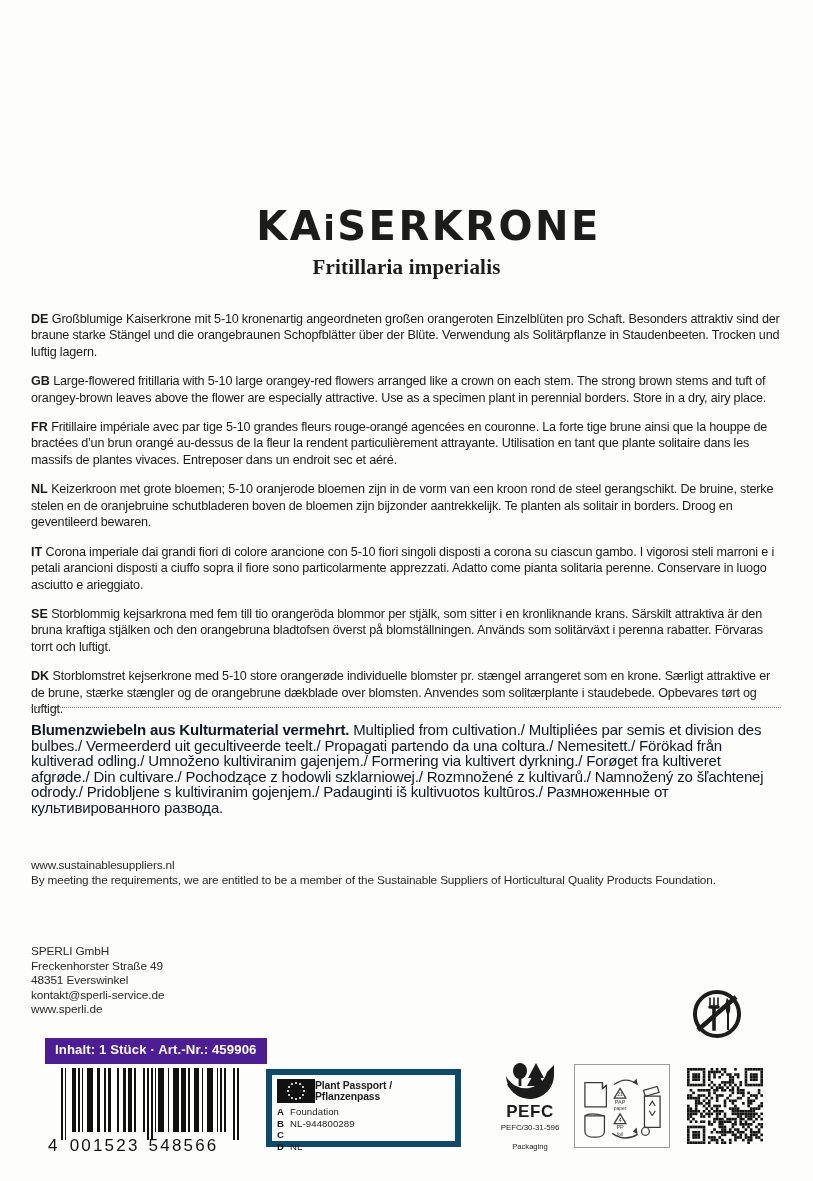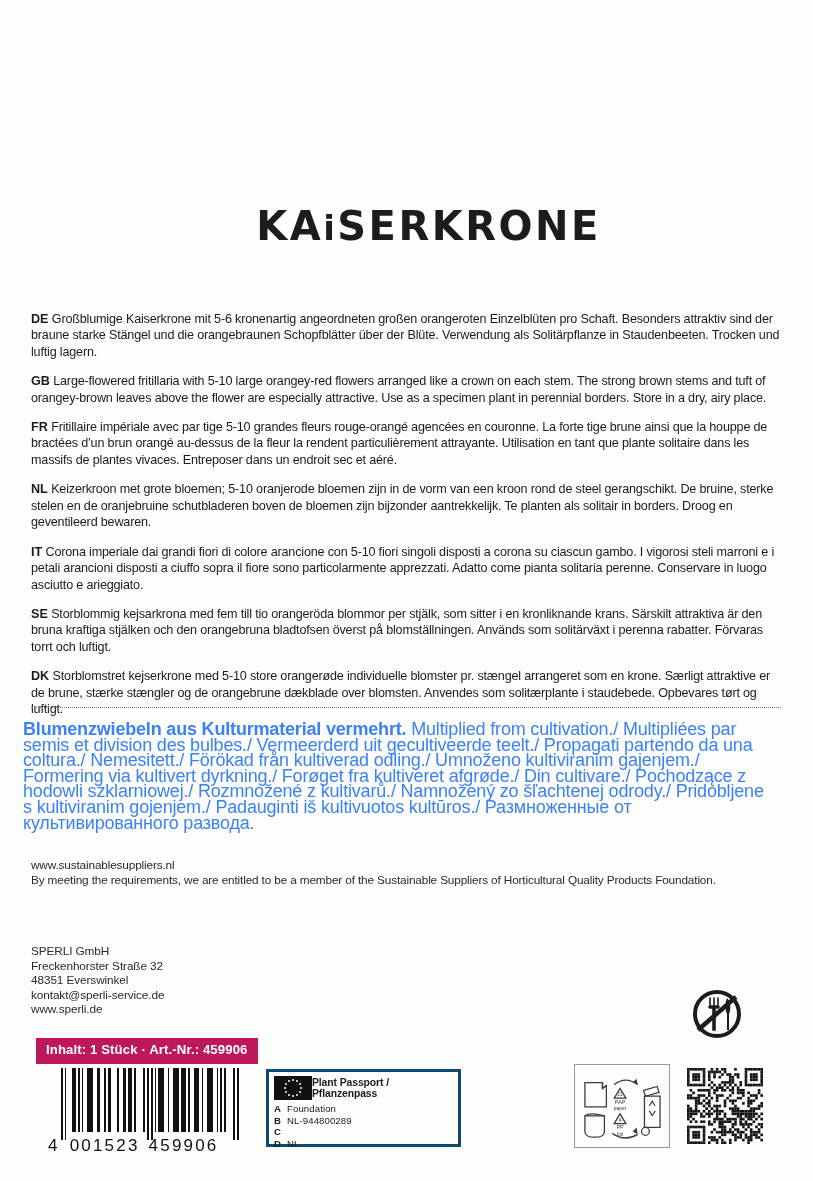--- a/index.html
+++ b/index.html
@@ -77,26 +77,26 @@
     left: 31px;
     width: 750px;
     height: 0;
     border-top: 1px dotted #757575;
   }
   #divider-1 { top: 707px; }
 
   
   .prop-block {
     position: absolute;
-    left: 23px;
+    left: 31px;
     top: 722px;
     width: 750px;
-    font-size: 18px;
+    font-size: 15px;
     line-height: 15.6px;
-    color: #3b82f6;
+    color: #0f172a;
     letter-spacing: -0.18px;
   }
   .prop-block b { font-weight: bold; }
 
   
   .cert-block {
     position: absolute;
     left: 31px;
     top: 858px;
     width: 760px;
@@ -114,23 +114,23 @@
     top: 944px;
     font-size: 11.8px;
     line-height: 14.6px;
     color: #2a2a2a;
     letter-spacing: -0.1px;
   }
 
   
   .content-bar {
     position: absolute;
-    left: 36px;
+    left: 45px;
     top: 1038px;
-    background: #be185d;
+    background: #4c1d95;
     color: #ffffff;
     font-size: 13.2px;
     font-weight: bold;
     padding: 5px 10px 8px 10px;
     letter-spacing: 0.1px;
     line-height: 1;
   }
 
   
   .no-eat {
@@ -175,21 +175,21 @@
   .bc-digits span.first { margin-right: 10px; }
   .bc-digits span.mid { margin-right: 9px; text-align: center; }
 
   
   .passport {
     position: absolute;
     left: 266px;
     top: 1069px;
     width: 195px;
     height: 78px;
-    border: 3px solid #0c4a6e;
+    border: 6px solid #0c4a6e;
     box-sizing: border-box;
     font-size: 9.4px;
     color: #1c1c1c;
   }
   .pp-head {
     display: flex;
     align-items: flex-start;
     padding: 4px 5px 2px 5px;
   }
   .eu-flag {
@@ -272,44 +272,45 @@
   }
   .qr canvas, .qr svg { display: block; }
 </style>
 </head>
 <body>
 
 <div class="page">
 
   <div class="header">
     <div class="title"><span>KA</span><span class="lc">i</span><span>SERKRONE</span></div>
+    <div class="subtitle">Fritillaria imperialis</div>
   </div>
 
   <div class="desc-wrap">
-    <p class="desc-block"><span class="lang-code">DE</span> <span>Großblumige Kaiserkrone mit 5-6 kronenartig angeordneten großen orangeroten Einzelblüten pro Schaft. Besonders attraktiv sind der braune starke Stängel und die orangebraunen Schopfblätter über der Blüte. Verwendung als Solitärpflanze in Staudenbeeten. Trocken und luftig lagern.</span></p>
+    <p class="desc-block"><span class="lang-code">DE</span> <span>Großblumige Kaiserkrone mit 5-10 kronenartig angeordneten großen orangeroten Einzelblüten pro Schaft. Besonders attraktiv sind der braune starke Stängel und die orangebraunen Schopfblätter über der Blüte. Verwendung als Solitärpflanze in Staudenbeeten. Trocken und luftig lagern.</span></p>
     <p class="desc-block"><span class="lang-code">GB</span> <span>Large-flowered fritillaria with 5-10 large orangey-red flowers arranged like a crown on each stem. The strong brown stems and tuft of orangey-brown leaves above the flower are especially attractive. Use as a specimen plant in perennial borders. Store in a dry, airy place.</span></p>
     <p class="desc-block"><span class="lang-code">FR</span> <span>Fritillaire impériale avec par tige 5-10 grandes fleurs rouge-orangé agencées en couronne. La forte tige brune ainsi que la houppe de bractées d’un brun orangé au-dessus de la fleur la rendent particulièrement attrayante. Utilisation en tant que plante solitaire dans les massifs de plantes vivaces. Entreposer dans un endroit sec et aéré.</span></p>
     <p class="desc-block"><span class="lang-code">NL</span> <span>Keizerkroon met grote bloemen; 5-10 oranjerode bloemen zijn in de vorm van een kroon rond de steel gerangschikt. De bruine, sterke stelen en de oranjebruine schutbladeren boven de bloemen zijn bijzonder aantrekkelijk. Te planten als solitair in borders. Droog en geventileerd bewaren.</span></p>
     <p class="desc-block"><span class="lang-code">IT</span> <span>Corona imperiale dai grandi fiori di colore arancione con 5-10 fiori singoli disposti a corona su ciascun gambo.  I vigorosi steli marroni e i petali arancioni disposti a ciuffo sopra il fiore sono particolarmente apprezzati. Adatto come pianta solitaria perenne. Conservare in luogo asciutto e arieggiato.</span></p>
     <p class="desc-block"><span class="lang-code">SE</span> <span>Storblommig kejsarkrona med fem till tio orangeröda blommor per stjälk, som sitter i en kronliknande krans. Särskilt attraktiva är den bruna kraftiga stjälken och den orangebruna bladtofsen överst på blomställningen. Används som solitärväxt i perenna rabatter. Förvaras torrt och luftigt.</span></p>
     <p class="desc-block"><span class="lang-code">DK</span> <span>Storblomstret kejserkrone med 5-10 store orangerøde individuelle blomster pr. stængel arrangeret som en krone. Særligt attraktive er de brune, stærke stængler og de orangebrune dækblade over blomsten. Anvendes som solitærplante i staudebede. Opbevares tørt og luftigt.</span></p>
   </div>
 
   <div class="divider" id="divider-1"></div>
 
   <div class="prop-block"><b>Blumenzwiebeln aus Kulturmaterial vermehrt.</b><span> Multiplied from cultivation./ Multipliées par semis et division des bulbes./ Vermeerderd uit gecultiveerde teelt./ Propagati partendo da una coltura./ Nemesitett./ Förökad från kultiverad odling./ Umnoženo kultiviranim gajenjem./ Formering via kultivert dyrkning./ Forøget fra kultiveret afgrøde./ Din cultivare./ Pochodzące z hodowli szklarniowej./ Rozmnožené z kultivarů./ Namnožený zo šľachtenej odrody./ Pridobljene s kultiviranim gojenjem./ Padauginti iš kultivuotos kultūros./ Размноженные от культивированного развода.</span></div>
 
   <div class="cert-block">
     <div>www.sustainablesuppliers.nl</div>
     <div>By meeting the requirements, we are entitled to be a member of the Sustainable Suppliers of Horticultural Quality Products Foundation.</div>
   </div>
 
   <div class="address">
     <div>SPERLI GmbH</div>
-    <div>Freckenhorster Straße 32</div>
+    <div>Freckenhorster Straße 49</div>
     <div>48351 Everswinkel</div>
     <div>kontakt@sperli-service.de</div>
     <div>www.sperli.de</div>
   </div>
 
   <div class="no-eat">
     <svg viewBox="0 0 62 56" width="62" height="56" aria-hidden="true">
       <circle cx="31" cy="28" r="22" fill="none" stroke="#1c1c1c" stroke-width="4"></circle>
       <line x1="12" y1="44" x2="50" y2="11" stroke="#1c1c1c" stroke-width="4.5"></line>
 
@@ -347,21 +348,21 @@
         <i style="left: 127.41px; width: 1.67px; height: 64px;"></i>
         <i style="left: 133.03px; width: 5.42px; height: 64px;"></i>
         <i style="left: 140.53px; width: 1.67px; height: 64px;"></i>
         <i style="left: 146.15px; width: 5.42px; height: 64px;"></i>
         <i style="left: 155.52px; width: 1.67px; height: 64px;"></i>
         <i style="left: 159.26px; width: 1.67px; height: 64px;"></i>
         <i style="left: 163.01px; width: 1.67px; height: 64px;"></i>
         <i style="left: 172.38px; width: 1.67px; height: 72px;"></i>
         <i style="left: 176.13px; width: 1.67px; height: 72px;"></i>
       </div>
-    <div class="bc-digits"><span class="first">4</span><span class="mid">001523</span><span>459906</span></div>
+    <div class="bc-digits"><span class="first">4</span><span class="mid">001523</span><span>548566</span></div>
   </div>
 
   <div class="passport">
     <div class="pp-head">
       <div class="eu-flag" id="eu-flag">
           <span class="star" style="left: 17.7px; top: 2.5px;"></span>
           <span class="star" style="left: 21.8px; top: 3.59859px;"></span>
           <span class="star" style="left: 24.8014px; top: 6.6px;"></span>
           <span class="star" style="left: 25.9px; top: 10.7px;"></span>
           <span class="star" style="left: 24.8014px; top: 14.8px;"></span>
@@ -388,20 +389,34 @@
           <span class="pp-key">C</span>
           <span class="pp-val"></span>
         </div>
       <div class="pp-row">
           <span class="pp-key">D</span>
           <span class="pp-val">NL</span>
         </div>
     </div>
   </div>
 
+  <div class="pefc">
+    <svg class="pefc-mark" viewBox="0 0 58 40" aria-hidden="true">
+      <path d="M5 14 a24 24 0 0 0 48 -2 l0 -9 l-7 7 a22 22 0 0 1 -41 4 z" fill="#1c1c1c"></path>
+      <ellipse cx="19" cy="9" rx="7" ry="8" fill="#1c1c1c"></ellipse>
+      <rect x="17.6" y="13" width="2.8" height="11" fill="#1c1c1c"></rect>
+      <path d="M35 1 l8 15 h-16 z" fill="#1c1c1c"></path>
+      <path d="M35 8 l9 16 h-18 z" fill="#1c1c1c"></path>
+      <rect x="33.6" y="20" width="2.8" height="6" fill="#1c1c1c"></rect>
+      <path d="M6 22 a24 22 0 0 0 44 2 l-6 -1 a19 17 0 0 1 -33 -1 z" fill="#1c1c1c"></path>
+    </svg>
+    <div class="pefc-word">PEFC</div>
+    <div class="pefc-code">PEFC/30-31-596</div>
+    <div class="pefc-pack">Packaging</div>
+  </div>
 
   <div class="recycle">
     <svg viewBox="0 0 96 84" width="94" height="82" aria-hidden="true">
       <g fill="none" stroke="#3a3a3a" stroke-width="1.3">
 
         <path d="M10 18 h18 v6 l4 -3 v22 h-22 z"></path>
         <path d="M28 18 v6 l4 -3"></path>
 
         <path d="M10 52 h20 v16 q0 6 -10 6 q-10 0 -10 -6 z"></path>
         <path d="M10 52 q5 -4 20 0"></path>

